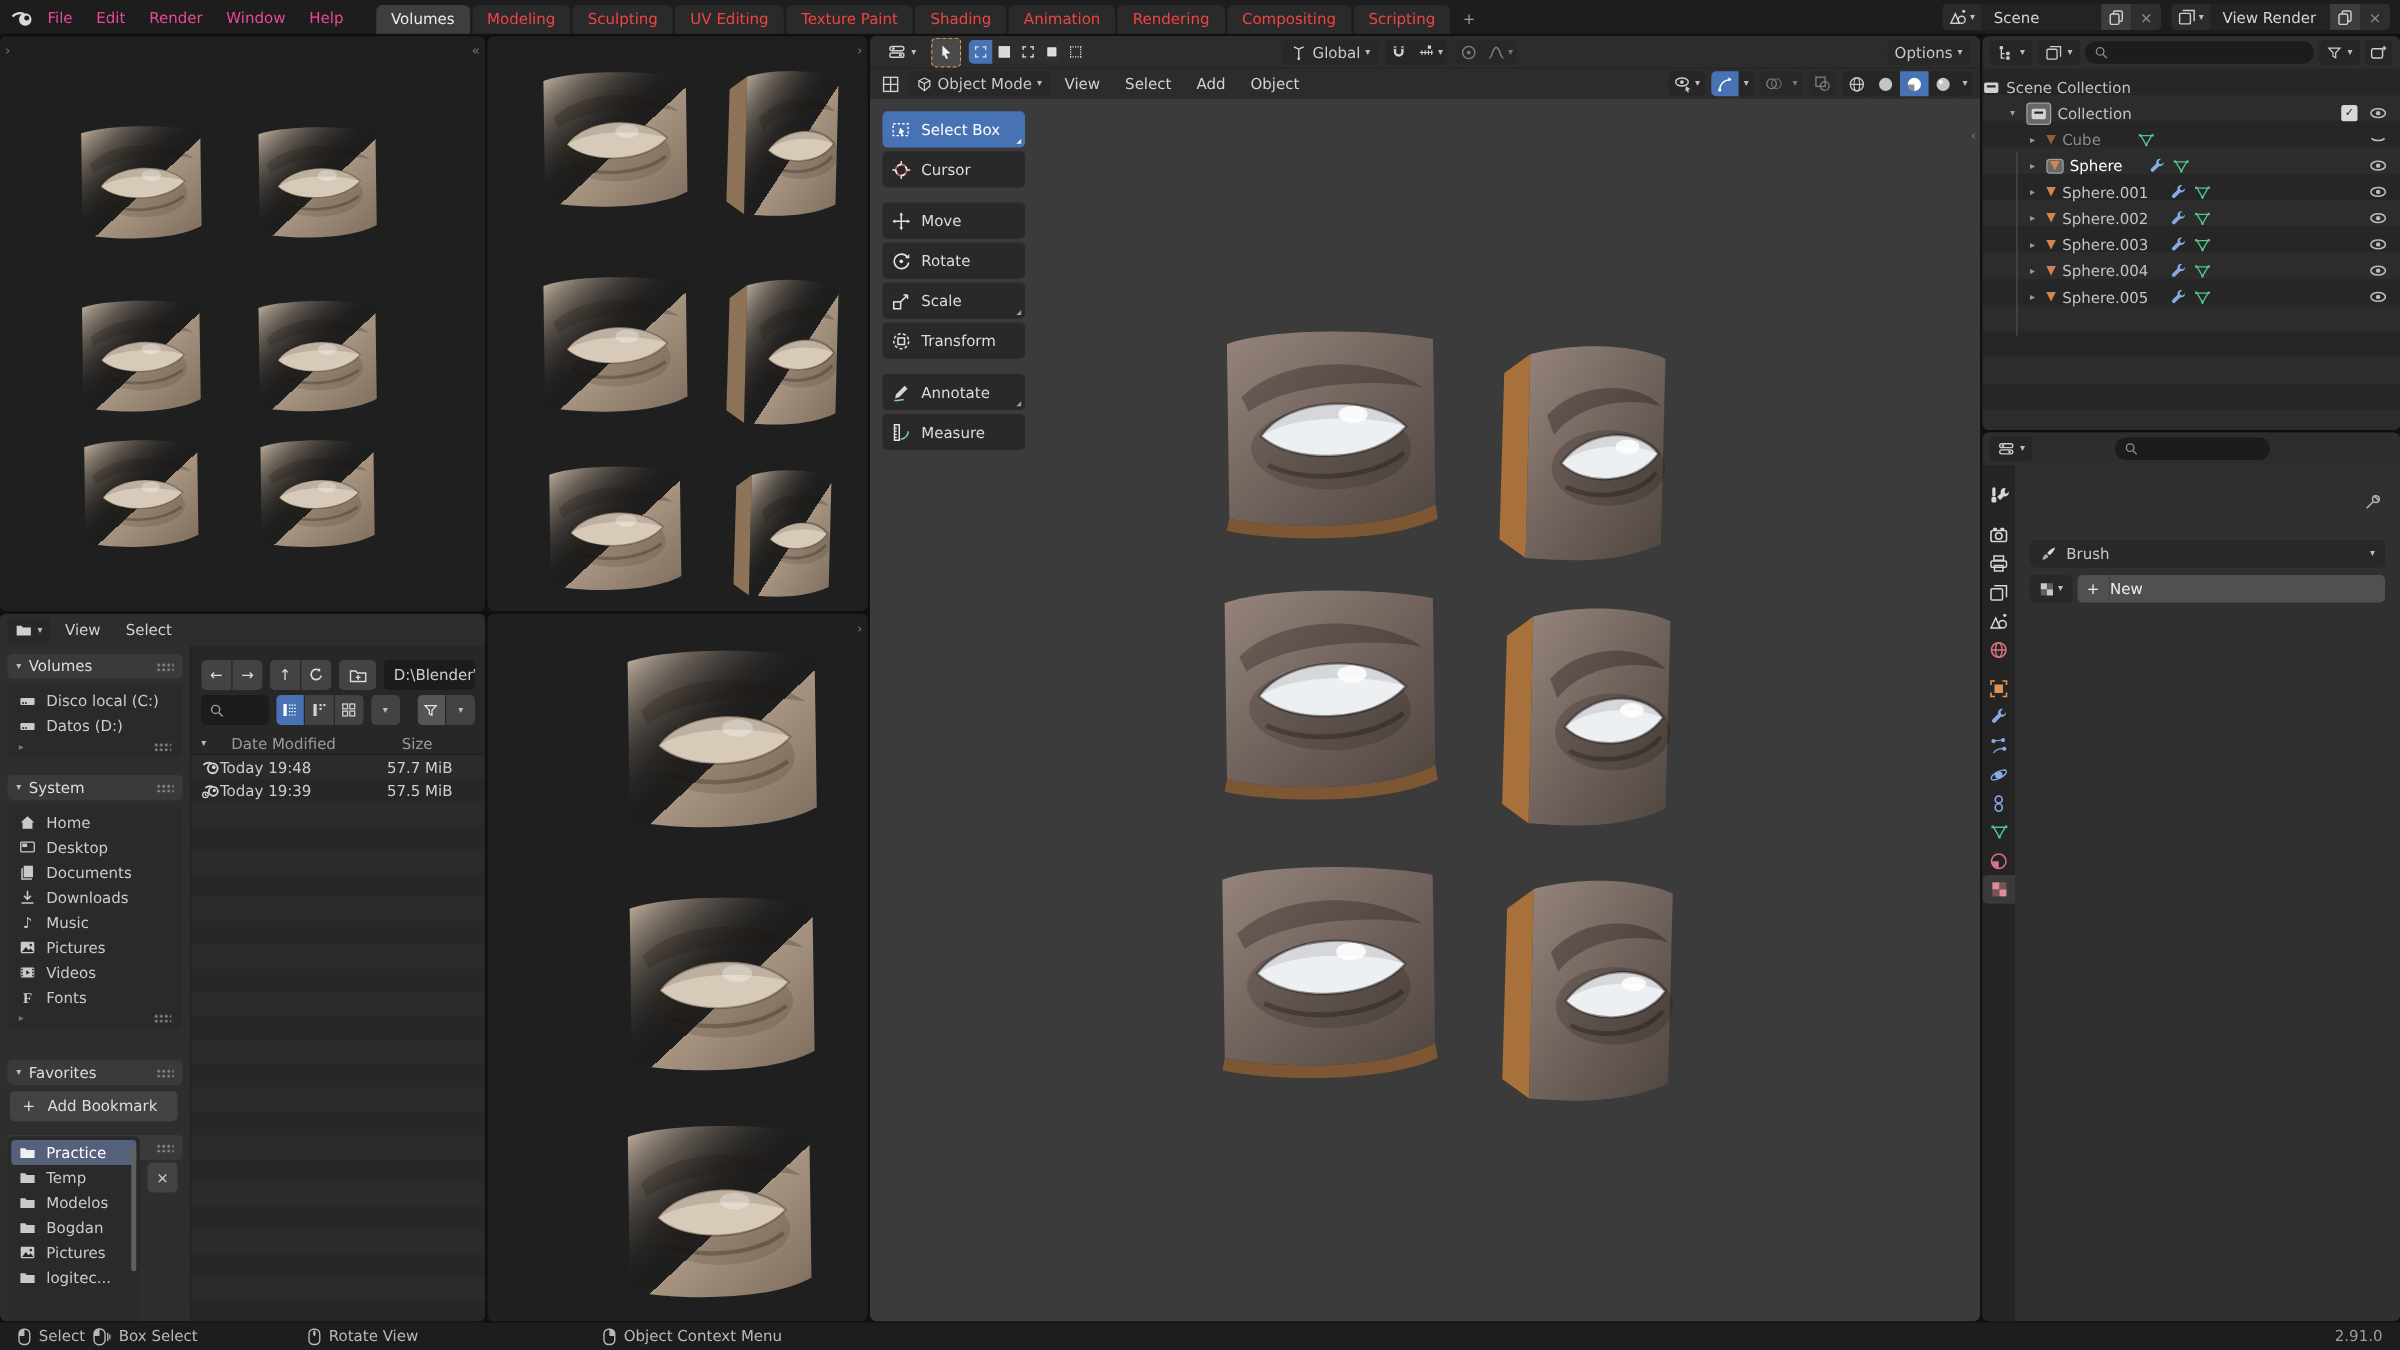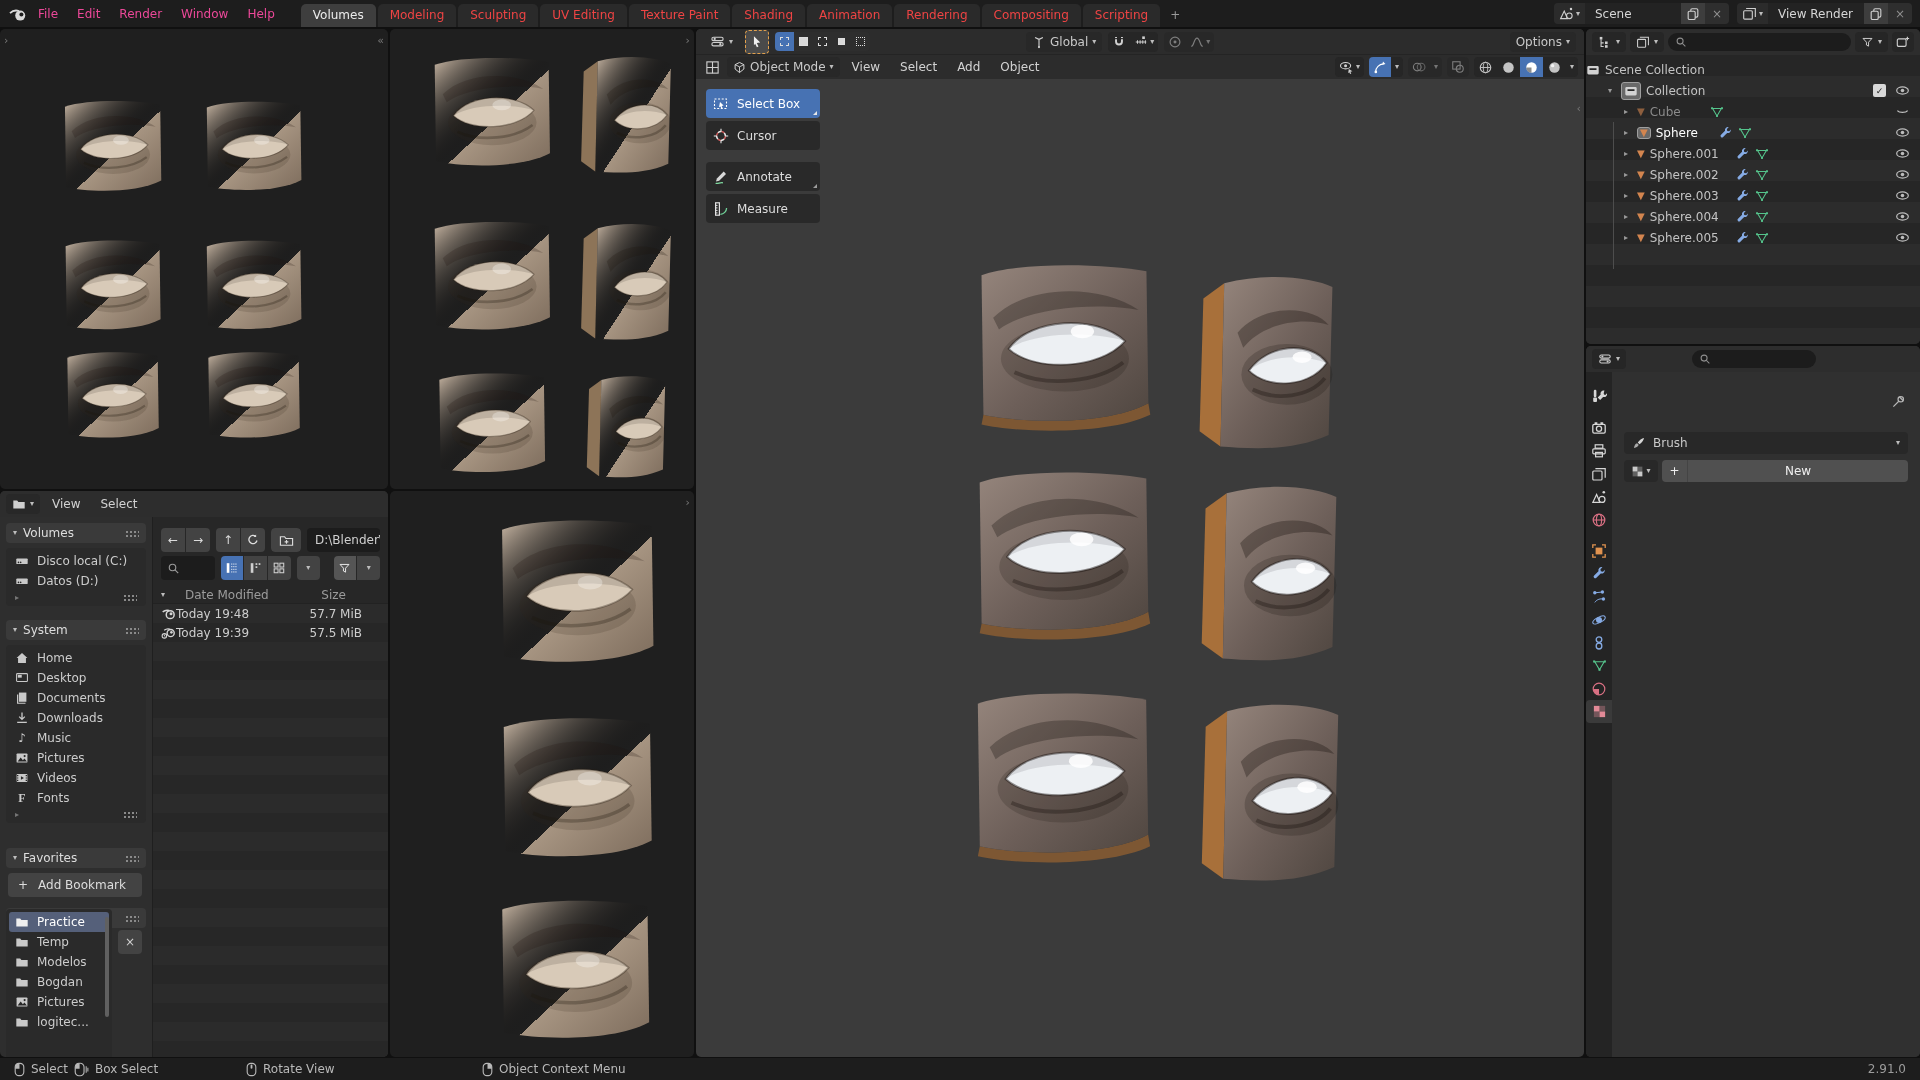--- a/index.html
+++ b/index.html
@@ -79,21 +79,21 @@
 .p-search{height:18px;width:124px;background:#1c1c1c;border-radius:9px;display:flex;align-items:center;gap:4px;padding:0 7px;margin-left:60px}
 .p-tabs{position:absolute;left:0;top:26px;bottom:0;width:26px;background:#242424;display:flex;flex-direction:column;align-items:stretch;padding-top:12px}
 .p-tab{height:23px;display:grid;place-items:center;border-radius:4px 0 0 4px}
 .p-tab.active{background:#3a3a3a}
 .p-main{position:absolute;left:26px;top:26px;right:0;bottom:0;background:#303030}
 .brush-row{position:absolute;left:12px;right:12px;top:60px;height:22px;background:#282828;border-radius:4px;display:flex;align-items:center;gap:7px;padding:0 8px}
 .tex-row{position:absolute;left:12px;right:12px;top:88px;height:22px;display:flex;gap:4px}
 .texsel{width:34px;background:#282828;border-radius:4px;display:flex;align-items:center;justify-content:center;gap:2px}
 .newgrp{flex:1;display:flex;background:#505050;border-radius:4px;overflow:hidden;color:#eee}
 .newplus{width:26px;display:grid;place-items:center;border-right:1px solid #444}
-.newlbl{flex:1;text-align:center;line-height:22px}
+.newlbl{flex:1;line-height:22px}
 
 .fb-hdr{height:26px;background:#2d2d2d;display:flex;align-items:center;gap:4px;padding:0 6px}
 .fb-side{position:absolute;left:0;top:26px;bottom:0;width:152px;padding:6px;overflow:hidden}
 .fb-main{position:absolute;left:152px;top:26px;right:0;bottom:0;background:#272727;border-left:1px solid #1f1f1f}
 .sec-h{height:20px;background:#3a3a3a;border-radius:4px;display:flex;align-items:center;gap:6px;padding:0 7px;color:#dedede;margin-bottom:5px}
 .gripdots{margin-left:auto;width:14px;height:7px;background-image:radial-gradient(#8a8a8a 1px,transparent 1.2px);background-size:4px 4px}
 .sec-box{background:#2a2a2a;border-radius:4px;padding:3px 0;margin-bottom:9px;position:relative}
 .side-item{height:20px;display:flex;align-items:center;gap:8px;padding:0 9px;color:#cccccc;white-space:nowrap}
 .side-item.selected{background:#55607a;color:#fff;border-radius:3px;margin:0 3px;padding:0 6px}
 .grip-row{height:12px;display:flex;align-items:center;justify-content:space-between;padding:0 9px;color:#777;font-size:8px}
@@ -978,20 +978,47 @@
         </div>
       <div class="tbtn">
           <svg class="ic" width="16" height="16">
             <use href="#i-cursor3d"></use>
           </svg>
           <span>Cursor</span>
         </div>
     </div>
     <div class="tgroup">
       <div class="tbtn">
+          <svg class="ic" width="16" height="16" style="color:#e2e2e2">
+            <use href="#i-move"></use>
+          </svg>
+          <span>Move</span>
+        </div>
+      <div class="tbtn">
+          <svg class="ic" width="16" height="16" style="color:#e2e2e2">
+            <use href="#i-rotate"></use>
+          </svg>
+          <span>Rotate</span>
+        </div>
+      <div class="tbtn">
+          <svg class="ic" width="16" height="16" style="color:#e2e2e2">
+            <use href="#i-scale"></use>
+          </svg>
+          <span>Scale</span>
+          <span class="subtri"></span>
+        </div>
+      <div class="tbtn">
+          <svg class="ic" width="16" height="16" style="color:#e2e2e2">
+            <use href="#i-transform"></use>
+          </svg>
+          <span>Transform</span>
+        </div>
+    </div>
+    <div class="tgroup">
+      <div class="tbtn">
           <svg class="ic" width="16" height="16">
             <use href="#i-annotate"></use>
           </svg>
           <span>Annotate</span>
           <span class="subtri"></span>
         </div>
       <div class="tbtn">
           <svg class="ic" width="16" height="16" style="color:#e2e2e2">
             <use href="#i-measure"></use>
           </svg>

